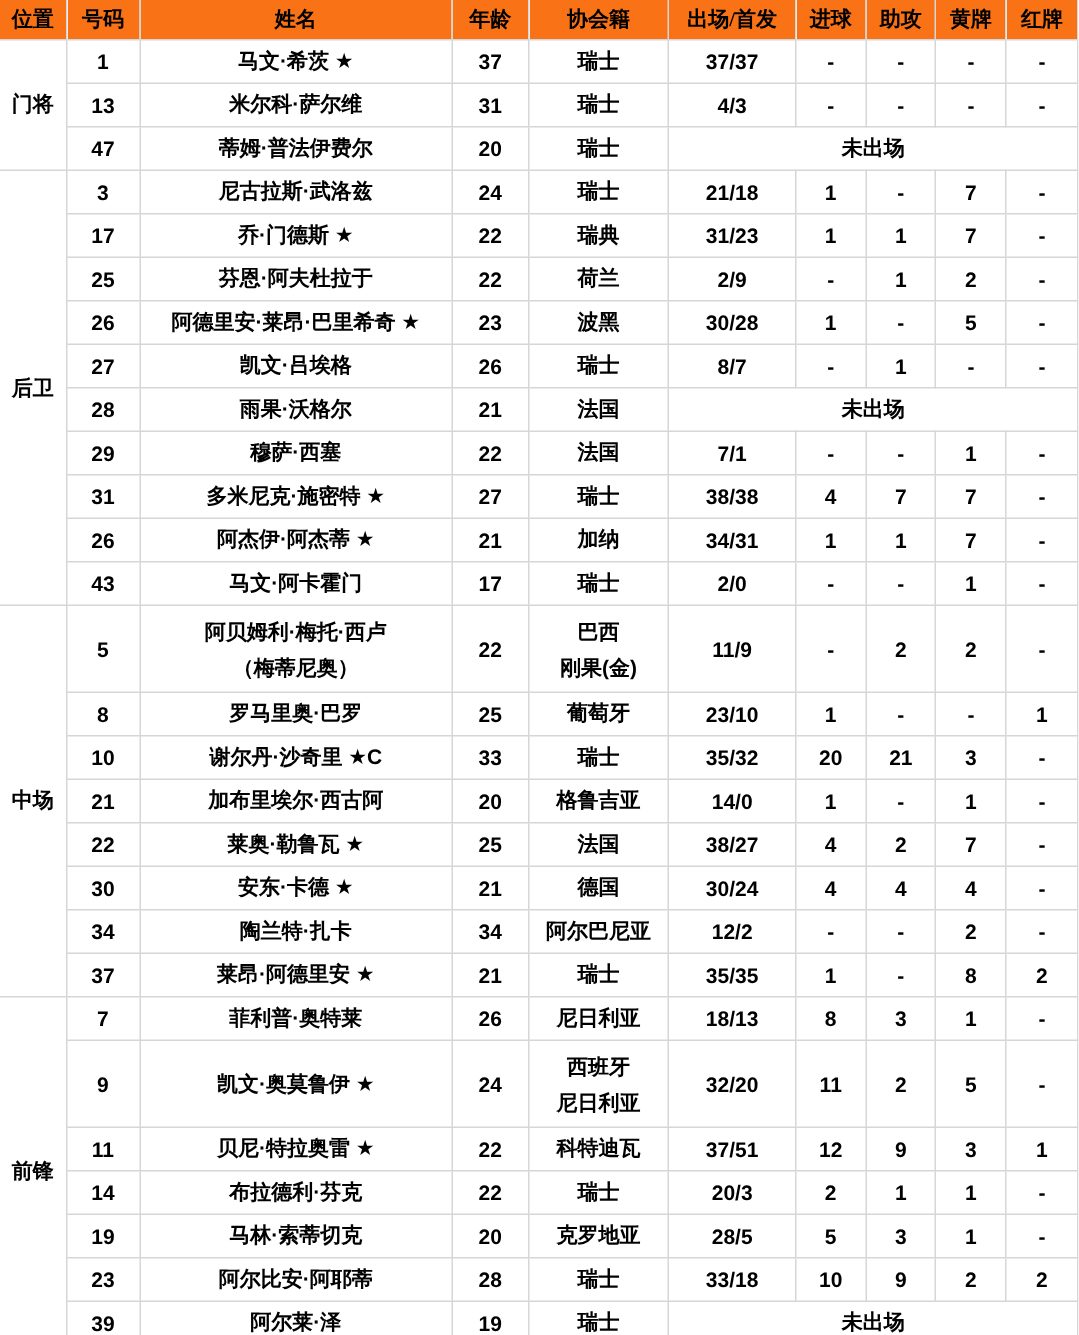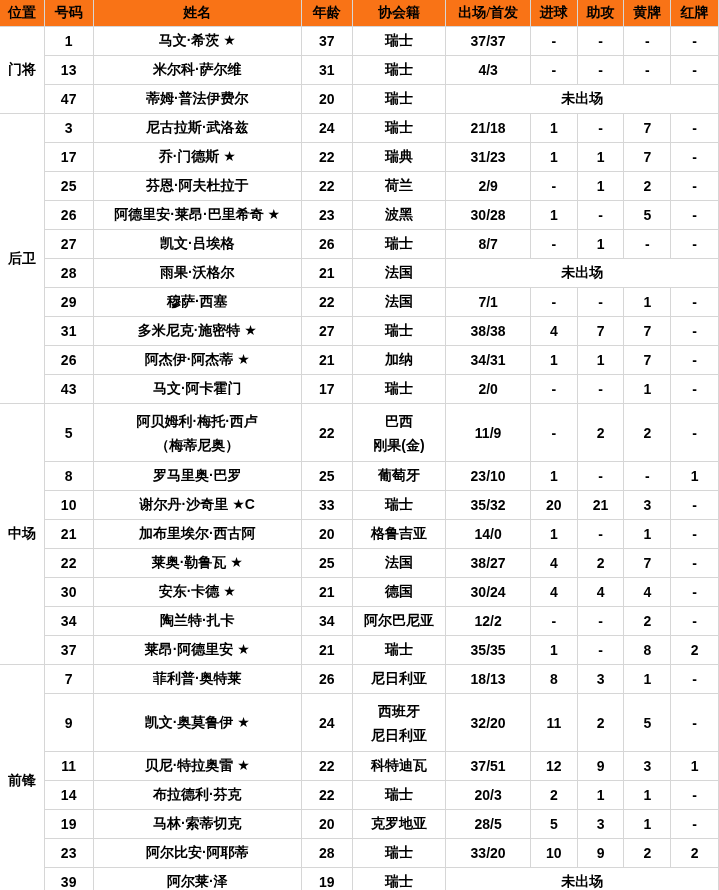--- a/index.html
+++ b/index.html
@@ -366,21 +366,21 @@
         <td>5</td>
         <td>3</td>
         <td>1</td>
         <td>-</td>
       </tr>
       <tr>
         <td>23</td>
         <td>阿尔比安·阿耶蒂</td>
         <td>28</td>
         <td>瑞士</td>
-        <td>33/20</td>
+        <td>33/18</td>
         <td>10</td>
         <td>9</td>
         <td>2</td>
         <td>2</td>
       </tr>
       <tr>
         <td>39</td>
         <td>阿尔莱·泽</td>
         <td>19</td>
         <td>瑞士</td>

